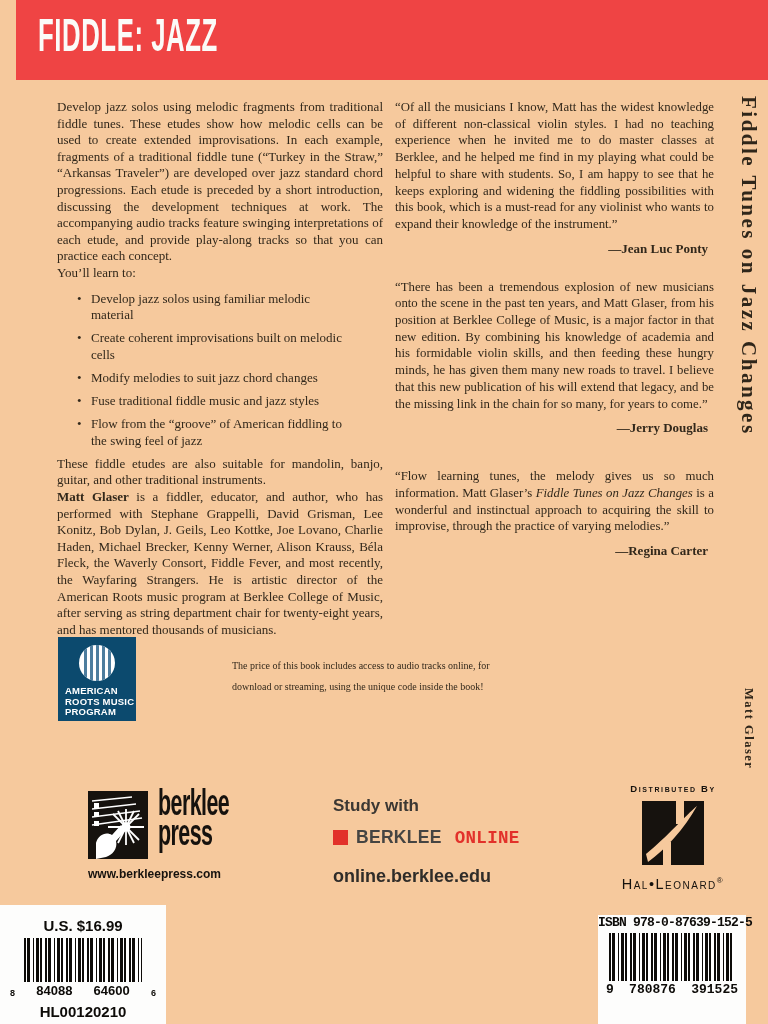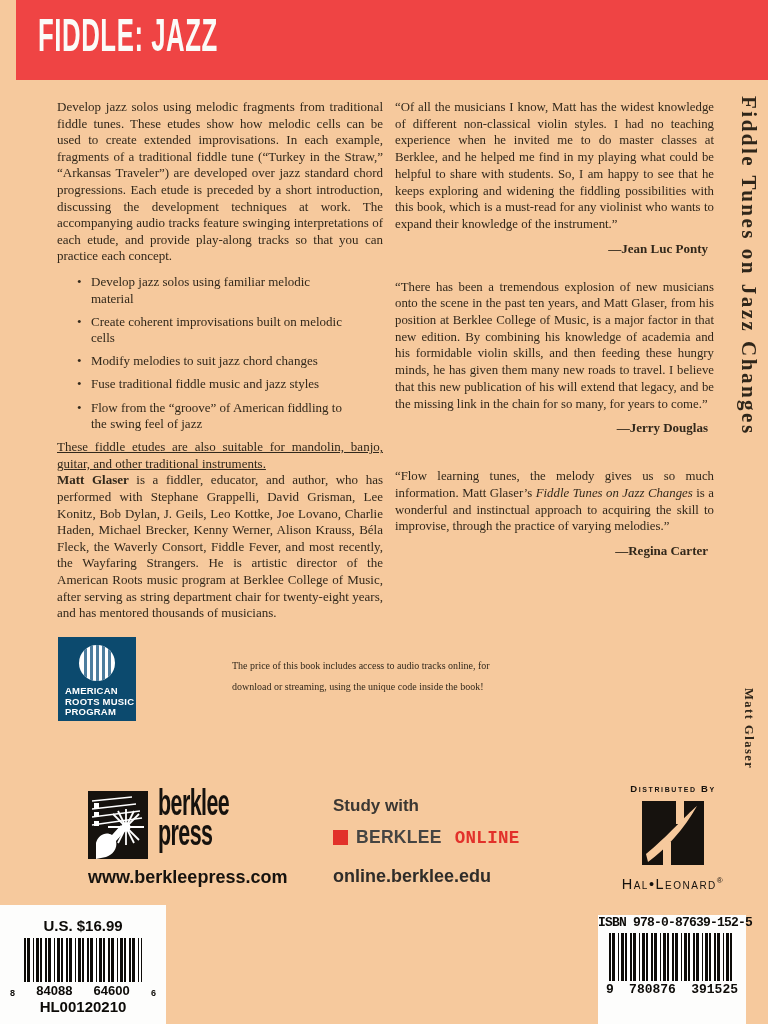--- a/index.html
+++ b/index.html
@@ -11,21 +11,21 @@
          font-weight:bold;font-size:46px;line-height:1;color:#fbfbf8;
          transform:scaleX(.56);transform-origin:0 0;letter-spacing:1px;white-space:nowrap;}
   
   .col-left{position:absolute;left:57px;top:99px;width:326px;}
   .col-right{position:absolute;left:395px;top:99px;width:319px;}
   p.body{font-size:13px;line-height:16.6px;text-align:justify;margin:0;}
   .learn{margin-top:15px;text-align:left;}
   ul.bullets{margin:9px 0 0 0;padding:0 32px 0 20px;list-style:none;}
   ul.bullets li{font-size:13px;line-height:16.6px;margin-bottom:6.5px;position:relative;padding-left:14px;}
   ul.bullets li:before{content:"\2022";position:absolute;left:0;}
-  .suitable{margin-top:16px;text-decoration:underline;}
+  .suitable{margin-top:16px;}
   .bio{margin-top:18px;}
   .bio b{font-weight:bold;}
   .quote{font-size:12.8px;line-height:16.7px;text-align:justify;margin:0;}
   .attr{font-size:13px;font-weight:bold;text-align:right;margin:8px 6px 0 0;}
   .q2{margin-top:22px;}
   .q3{margin-top:32px;}
   .ital{font-style:italic;}
   
   .spine-title{position:absolute;right:7px;top:96px;writing-mode:vertical-rl;
                font-weight:bold;font-size:21px;letter-spacing:2.5px;color:#2f261a;}
@@ -37,21 +37,21 @@
   .armp-text{position:absolute;left:7px;top:49px;font-family:"Liberation Sans",sans-serif;
              font-weight:bold;color:#ffffff;font-size:9.5px;line-height:10.6px;letter-spacing:.2px;}
   
   .price-note{position:absolute;left:232px;top:655px;font-size:10px;line-height:21px;color:#32281b;}
   
   .bp{position:absolute;left:88px;top:791px;width:220px;height:100px;color:#16120e;}
   .bp-name{position:absolute;left:70px;top:-3px;font-family:"Liberation Sans",sans-serif;
            font-weight:bold;font-size:37px;line-height:30px;transform:scaleX(.58);
            transform-origin:0 0;letter-spacing:-1px;}
   .bp-url{position:absolute;left:0;top:76px;font-family:"Liberation Sans",sans-serif;
-          font-weight:bold;font-size:18px;white-space:nowrap;}
+          font-weight:bold;font-size:12px;white-space:nowrap;}
   .study{position:absolute;left:333px;top:796px;font-family:"Liberation Sans",sans-serif;
          font-weight:bold;color:#3b3733;}
   .study-heading{font-size:17px;}
   .study-brand{margin-top:11px;font-size:17.5px;letter-spacing:.3px;display:flex;align-items:center;gap:8px;}
   .red-sq{width:15px;height:15px;background:#e2312a;flex:0 0 auto;}
   .brand-dark{color:#454442;}
   .brand-red{color:#e2312a;margin-left:5px;font-family:Liberation Mono, monospace;}
   .study-url{margin-top:18px;font-size:18px;color:#2f2c29;}
   .dist{position:absolute;left:599px;top:783px;width:148px;text-align:center;
         font-family:"Liberation Sans",sans-serif;color:#16120e;}
@@ -61,40 +61,41 @@
   .dist-name sup{font-size:8px;}
   
   .price-box{position:absolute;left:0;top:905px;width:166px;height:119px;background:#fdfdfc;
              text-align:center;font-family:"Liberation Sans",sans-serif;color:#0d0b08;}
   .price{margin-top:12px;font-weight:bold;font-size:15px;}
   .barcode{margin:4px auto 0;width:118px;height:44px;
     background:repeating-linear-gradient(90deg,#0d0b08 0 2px,#fff 2px 3px,#0d0b08 3px 6px,#fff 6px 9px,#0d0b08 9px 10px,#fff 10px 12px,#0d0b08 12px 15px,#fff 15px 16px,#0d0b08 16px 18px,#fff 18px 21px);}
   .upc-digits{display:flex;justify-content:space-between;align-items:flex-end;width:146px;margin:1px auto 0;
               font-weight:bold;font-size:13px;}
   .upc-digits .edge{font-size:9px;}
-  .hl-code{font-weight:bold;font-size:15px;}
+  .hl-code{margin-top:5px;font-weight:bold;font-size:15px;}
   .isbn-box{position:absolute;left:598px;top:915px;width:148px;height:109px;background:#fdfdfc;
             text-align:center;font-family:"Liberation Mono",monospace;color:#0d0b08;}
   .isbn{margin-top:0;font-size:13px;font-weight:bold;letter-spacing:-.8px;white-space:nowrap;}
   .ean{margin:3px auto 0;width:126px;height:48px;
     background:repeating-linear-gradient(90deg,#0d0b08 0 2px,#fff 2px 3px,#0d0b08 3px 6px,#fff 6px 9px,#0d0b08 9px 10px,#fff 10px 12px,#0d0b08 12px 15px,#fff 15px 16px,#0d0b08 16px 18px,#fff 18px 21px);}
   .ean-digits{display:flex;justify-content:space-between;width:132px;margin:1px auto 0;
               font-weight:bold;font-size:13px;}
 </style>
 </head>
 <body>
 
 <div id="page">
 
   <div class="header">
     <div class="title">FIDDLE: JAZZ</div>
   </div>
 
   <div class="col-left">
     <p class="body">Develop jazz solos using melodic fragments from traditional fiddle tunes. These etudes show how melodic cells can be used to create extended improvisations. In each example, fragments of a traditional fiddle tune (“Turkey in the Straw,” “Arkansas Traveler”) are developed over jazz standard chord progressions. Each etude is preceded by a short introduction, discussing the development techniques at work. The accompanying audio tracks feature swinging interpretations of each etude, and provide play-along tracks so that you can practice each concept.</p>
+    <p class="body learn">You’ll learn to:</p>
     <ul class="bullets">
       <li>Develop jazz solos using familiar melodic material</li>
       <li>Create coherent improvisations built on melodic cells</li>
       <li>Modify melodies to suit jazz chord changes</li>
       <li>Fuse traditional fiddle music and jazz styles</li>
       <li>Flow from the “groove” of American fiddling to the swing feel of jazz</li>
     </ul>
     <p class="body suitable">These fiddle etudes are also suitable for mandolin, banjo, guitar, and other traditional instruments.</p>
     <p class="body bio"><b>Matt Glaser</b><span> is a fiddler, educator, and author, who has performed with Stephane Grappelli, David Grisman, Lee Konitz, Bob Dylan, J. Geils, Leo Kottke, Joe Lovano, Charlie Haden, Michael Brecker, Kenny Werner, Alison Krauss, Béla Fleck, the Waverly Consort, Fiddle Fever, and most recently, the Wayfaring Strangers. He is artistic director of the American Roots music program at Berklee College of Music, after serving as string department chair for twenty-eight years, and has mentored thousands of musicians.</span></p>
   </div>

